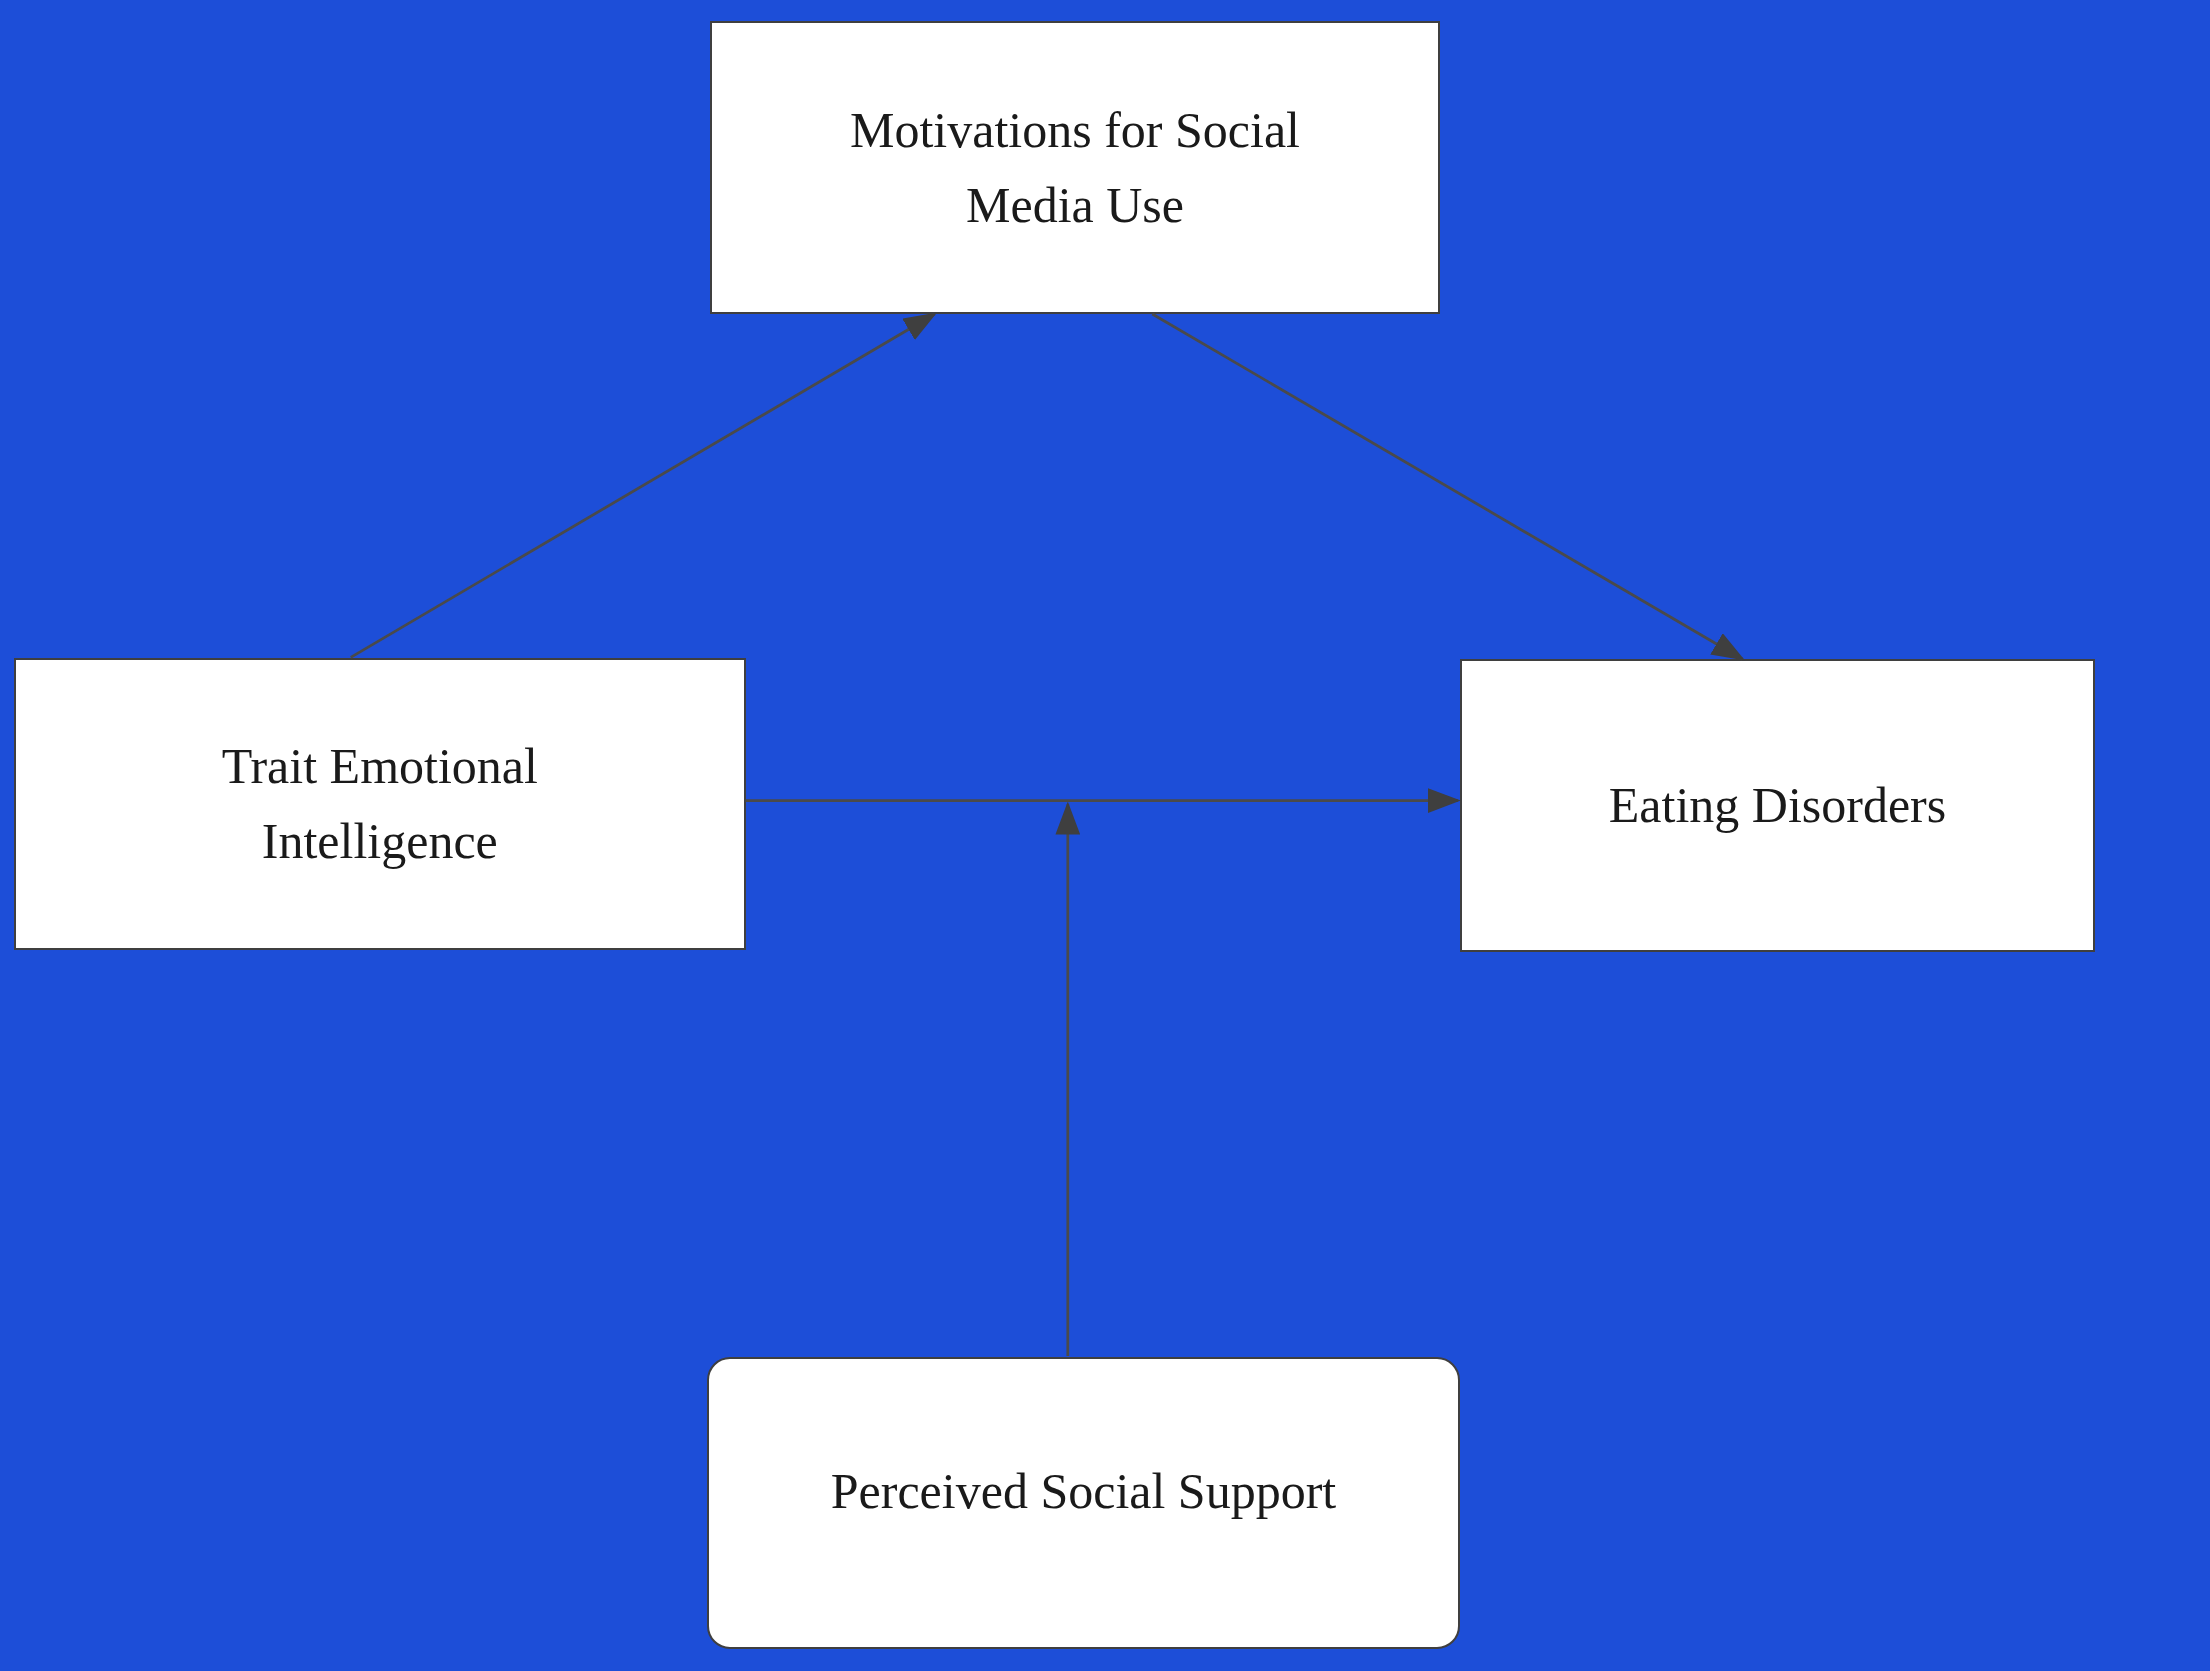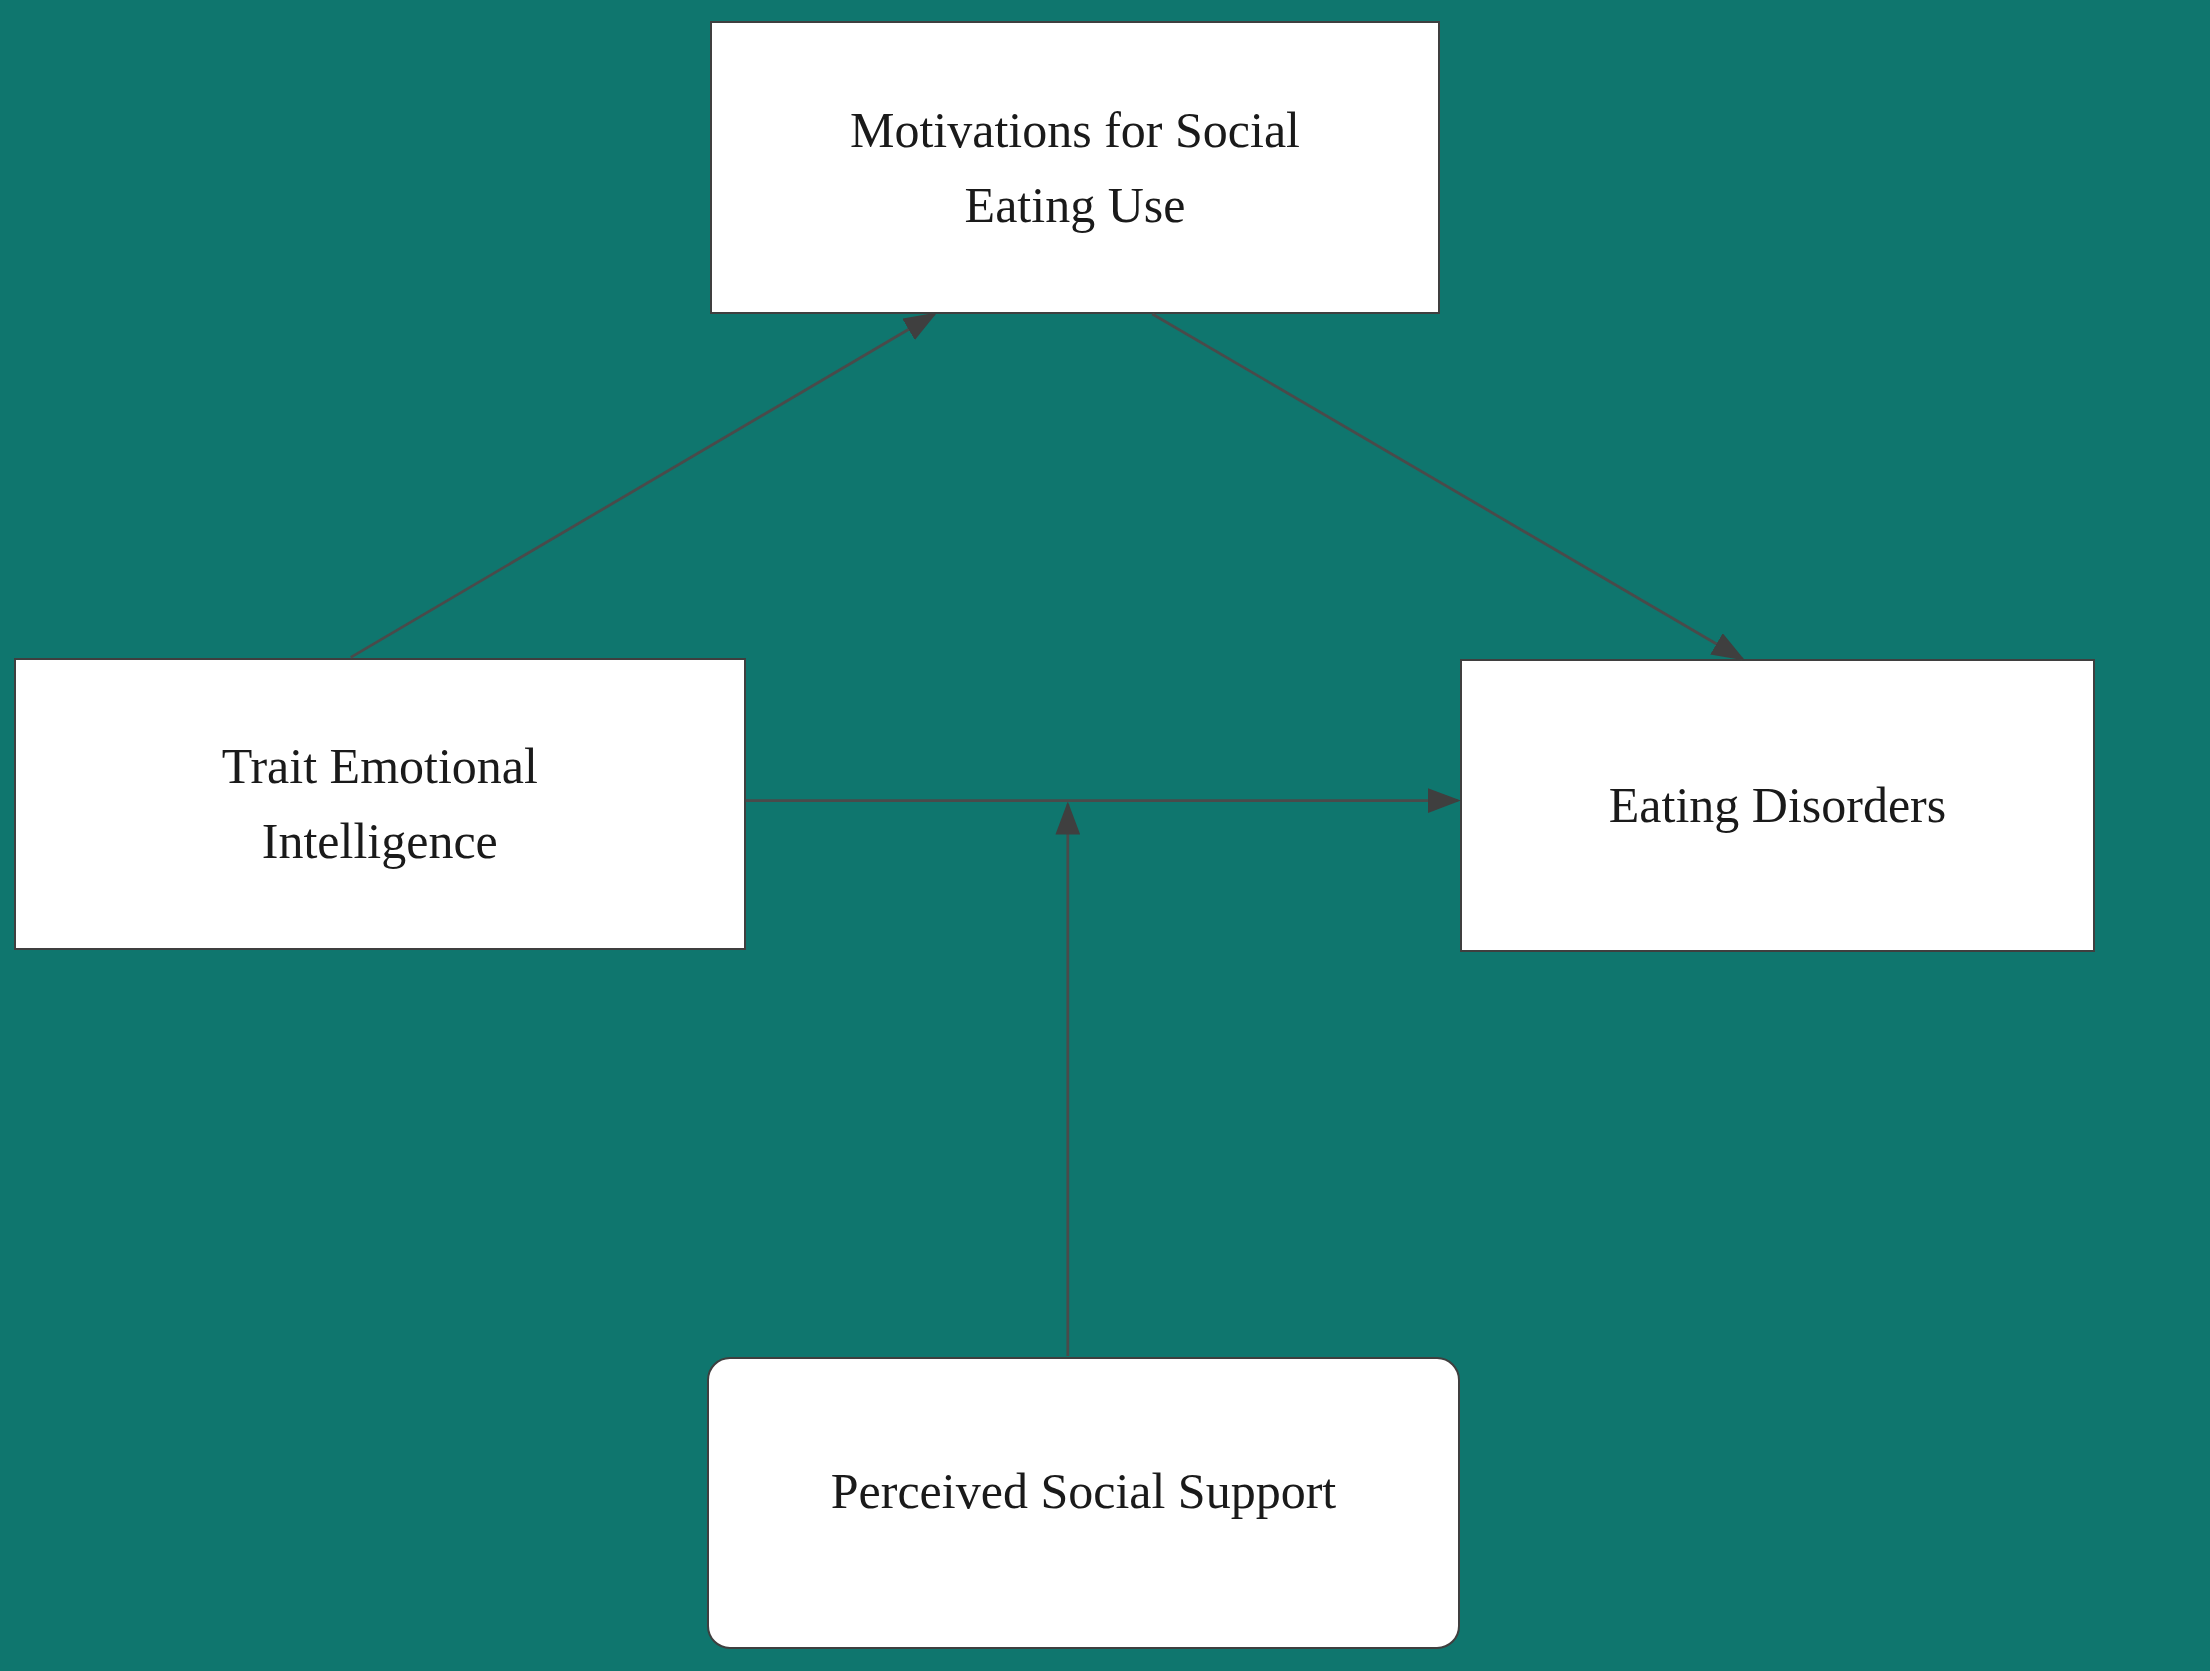--- a/index.html
+++ b/index.html
@@ -4,21 +4,21 @@
 <style>
   html, body {
     margin: 0;
     padding: 0;
     background: #ffffff;
   }
   .canvas {
     position: relative;
     width: 2210px;
     height: 1671px;
-    background: #0f766e;
+    background: #1d4ed8;
     font-family: "Liberation Serif", "DejaVu Serif", serif;
     overflow: hidden;
   }
   .node {
     position: absolute;
     box-sizing: border-box;
     border: 2.8px solid #3f3f3f;
     background: #ffffff;
     display: flex;
     flex-direction: column;
@@ -50,21 +50,21 @@
     stroke-width: 3;
   }
 </style>
 </head>
 <body>
 
 <div class="canvas">
 
   <div class="node" id="node-motivations">
     <span>Motivations for Social</span>
-    <span>Eating Use</span>
+    <span>Media Use</span>
   </div>
 
   <div class="node" id="node-trait-ei">
     <span>Trait Emotional</span>
     <span>Intelligence</span>
   </div>
 
   <div class="node" id="node-eating">
     <span>Eating Disorders</span>
   </div>

